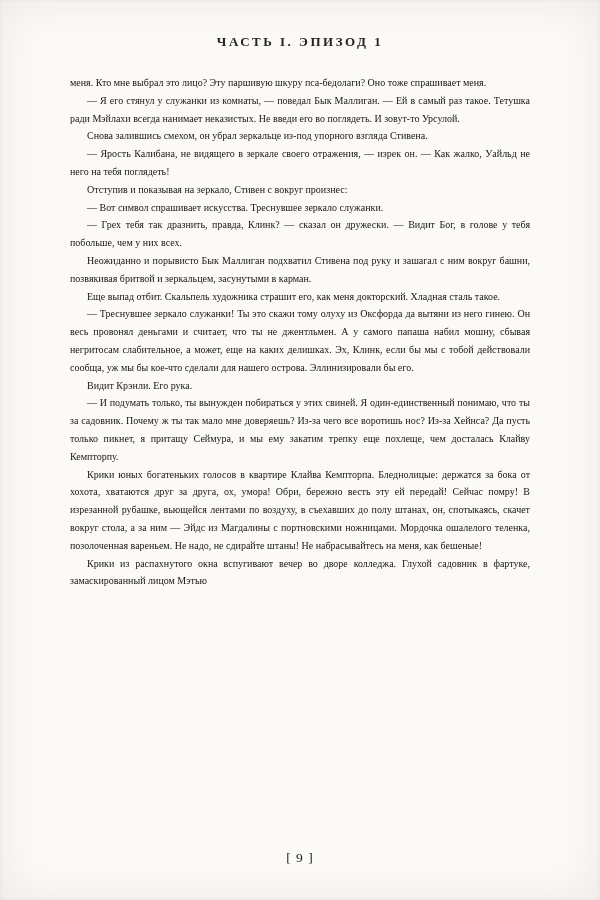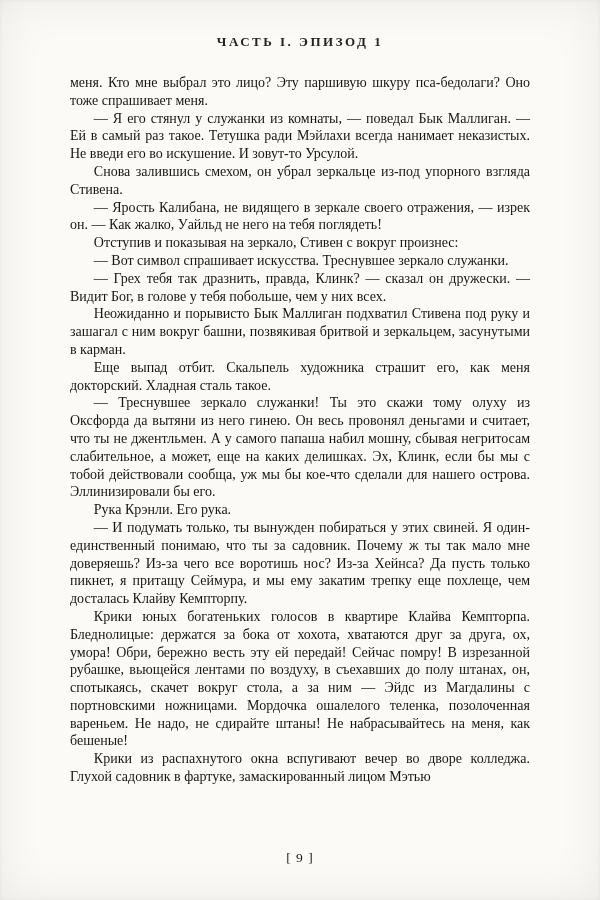--- a/index.html
+++ b/index.html
@@ -24,21 +24,21 @@
     text-align: center;
     font-size: 13px;
     letter-spacing: 2.5px;
     font-weight: 600;
     color: #262422;
     margin-bottom: 24px;
     white-space: nowrap;
   }
   .text-block {
     text-align: justify;
-    font-size: 14px;
+    font-size: 10px;
     line-height: 17.8px;
     hyphens: auto;
     -webkit-hyphens: auto;
   }
   .para {
     margin: 0;
     text-indent: 1.7em;
   }
   .para.noindent {
     text-indent: 0;
@@ -56,30 +56,30 @@
 </style>
 </head>
 <body>
 
 <div class="page">
 
   <div class="running-head">ЧАСТЬ I. ЭПИЗОД 1</div>
 
   <div class="text-block">
     <p class="para noindent">меня. Кто мне выбрал это лицо? Эту паршивую шкуру пса-бедолаги? Оно тоже спрашивает меня.</p>
-    <p class="para">— Я его стянул у служанки из комнаты, — поведал Бык Маллиган. — Ей в самый раз такое. Тетушка ради Мэйлахи всегда нанимает неказистых. Не введи его во искушение. И зовут-то Урсулой.</p>
+    <p class="para">— Я его стянул у служанки из комнаты, — поведал Бык Маллиган. — Ей в самый раз такое. Тетушка ради Мэйлахи всегда нанимает неказистых. Не введи его во поглядеть. И зовут-то Урсулой.</p>
     <p class="para">Снова залившись смехом, он убрал зеркальце из-под упорного взгляда Стивена.</p>
     <p class="para">— Ярость Калибана, не видящего в зеркале своего отражения, — изрек он. — Как жалко, Уайльд не него на тебя поглядеть!</p>
     <p class="para">Отступив и показывая на зеркало, Стивен с вокруг произнес:</p>
     <p class="para">— Вот символ спрашивает искусства. Треснувшее зеркало служанки.</p>
     <p class="para">— Грех тебя так дразнить, правда, Клинк? — сказал он дружески. — Видит Бог, в голове у тебя побольше, чем у них всех.</p>
     <p class="para">Неожиданно и порывисто Бык Маллиган подхватил Стивена под руку и зашагал с ним вокруг башни, позвякивая бритвой и зеркальцем, засунутыми в карман.</p>
     <p class="para">Еще выпад отбит. Скальпель художника страшит его, как меня докторский. Хладная сталь такое.</p>
     <p class="para">— Треснувшее зеркало служанки! Ты это скажи тому олуху из Оксфорда да вытяни из него гинею. Он весь провонял деньгами и считает, что ты не джентльмен. А у самого папаша набил мошну, сбывая негритосам слабительное, а может, еще на каких делишках. Эх, Клинк, если бы мы с тобой действовали сообща, уж мы бы кое-что сделали для нашего острова. Эллинизировали бы его.</p>
-    <p class="para">Рука Крэнли. Его рука.</p>
+    <p class="para">Видит Крэнли. Его рука.</p>
     <p class="para">— И подумать только, ты вынужден побираться у этих свиней. Я один-единственный понимаю, что ты за садовник. Почему ж ты так мало мне доверяешь? Из-за чего все воротишь нос? Из-за Хейнса? Да пусть только пикнет, я притащу Сеймура, и мы ему закатим трепку еще похлеще, чем досталась Клайву Кемпторпу.</p>
     <p class="para">Крики юных богатеньких голосов в квартире Клайва Кемпторпа. Бледнолицые: держатся за бока от хохота, хватаются друг за друга, ох, умора! Обри, бережно весть эту ей передай! Сейчас помру! В изрезанной рубашке, вьющейся лентами по воздуху, в съехавших до полу штанах, он, спотыкаясь, скачет вокруг стола, а за ним — Эйдс из Магдалины с портновскими ножницами. Мордочка ошалелого теленка, позолоченная вареньем. Не надо, не сдирайте штаны! Не набрасывайтесь на меня, как бешеные!</p>
     <p class="para">Крики из распахнутого окна вспугивают вечер во дворе колледжа. Глухой садовник в фартуке, замаскированный лицом Мэтью</p>
   </div>
 
   <div class="folio">[ 9 ]</div>
 
 </div>
 
 </body></html>

